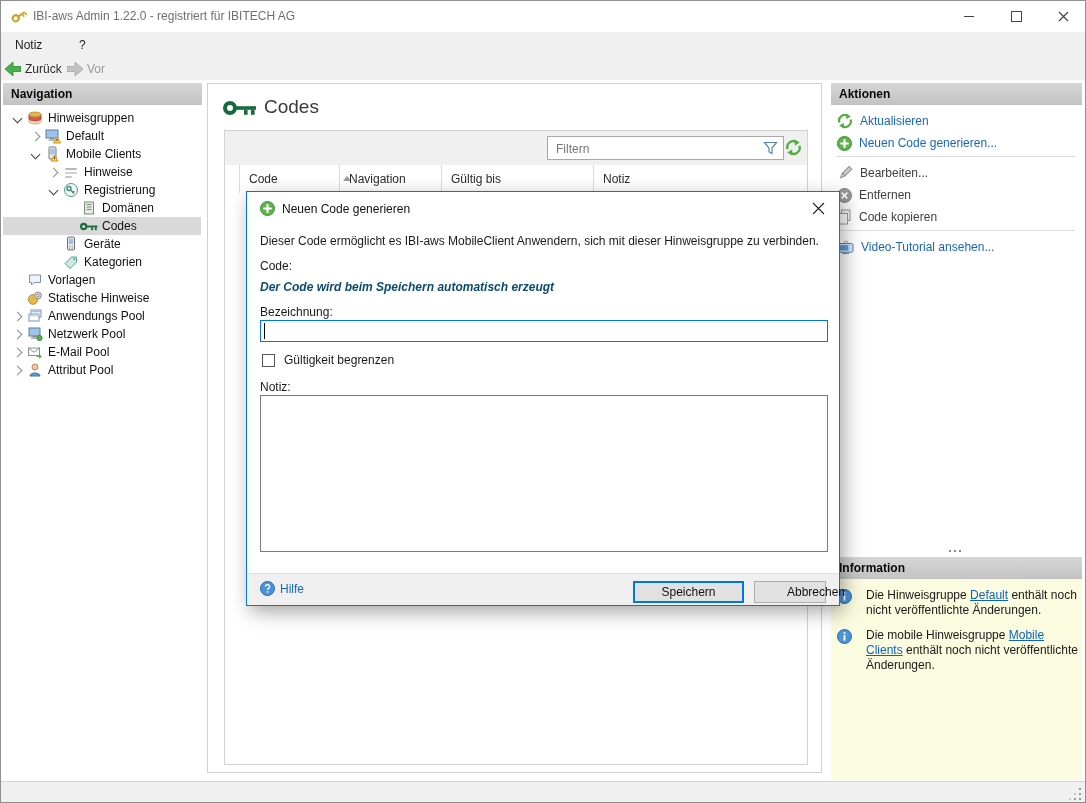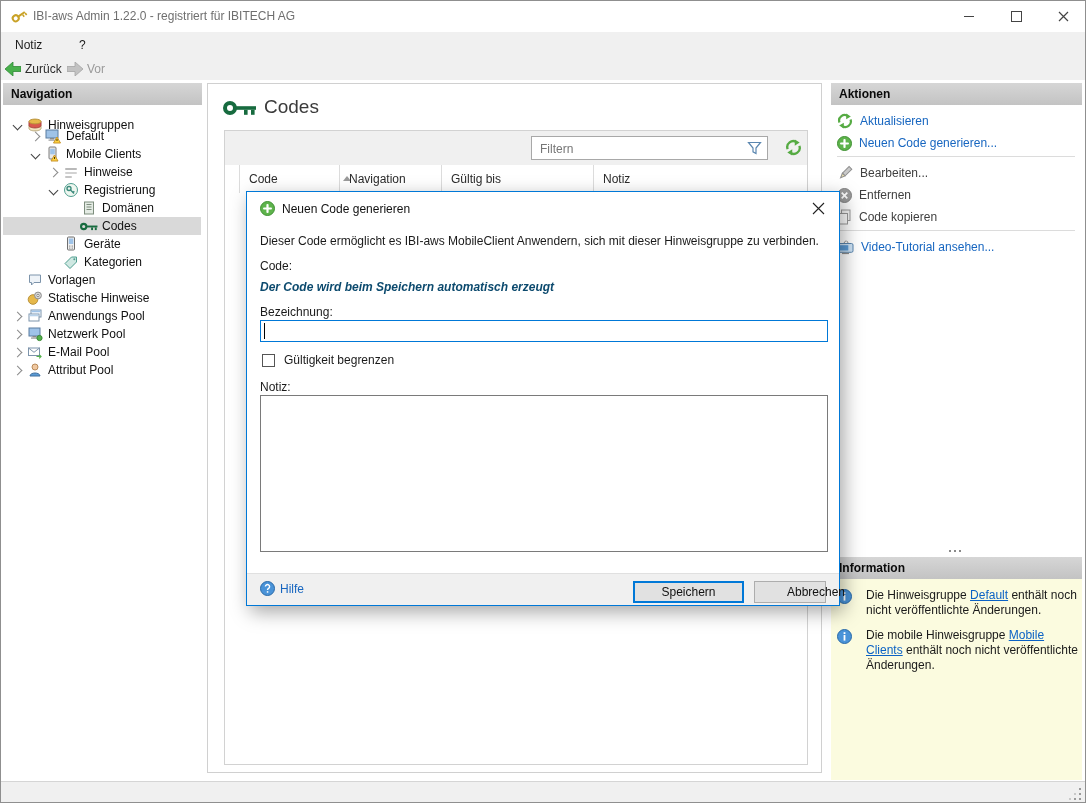--- a/index.html
+++ b/index.html
@@ -25,21 +25,21 @@
   .chev{display:inline-block;width:6px;height:6px;border-right:1.4px solid #8a8a8a;border-bottom:1.4px solid #8a8a8a;}
   .chev.right{transform:rotate(-45deg);}
   .chev.down{transform:rotate(45deg);border-color:#404040;}
   .ticon{display:inline-flex;width:20px;justify-content:center;flex:0 0 20px;}
   .tlabel{padding-left:3px;white-space:nowrap;color:#111;}
   
   .mainpanel{position:absolute;left:206px;top:82px;width:615px;height:690px;border:1px solid #d0d0d0;background:#fff;box-sizing:border-box;}
   .pagetitle{position:absolute;left:56px;top:12px;font-size:19px;color:#3a3a3a;}
   .tablebox{position:absolute;left:16px;top:46px;width:584px;height:635px;border:1px solid #d2d2d2;box-sizing:border-box;background:#fff;}
   .filterbar{position:absolute;left:0;top:0;width:100%;height:34px;background:#f0f0f0;}
-  .filterwrap{position:absolute;left:306px;top:5px;width:237px;height:24px;background:#fff;border:1px solid #a8a8a8;box-sizing:border-box;}
+  .filterwrap{position:absolute;left:322px;top:5px;width:237px;height:24px;background:#fff;border:1px solid #a8a8a8;box-sizing:border-box;}
   .filterwrap input{position:absolute;left:6px;top:2px;width:195px;height:17px;border:none;outline:none;font:12px "Liberation Sans",sans-serif;color:#333;}
   .filterwrap input::placeholder{color:#767676;}
   .funnel{position:absolute;right:5px;top:4px;}
   .refreshbtn{position:absolute;left:560px;top:8px;width:18px;height:18px;}
   .thead{position:absolute;left:0;top:34px;width:100%;height:28px;background:#fff;border-bottom:1px solid #e4e4e4;}
   .th{position:absolute;top:0;height:28px;line-height:28px;padding-left:9px;color:#2b2b2b;box-sizing:border-box;border-right:1px solid #dcdcdc;}
   .sortarrow{position:absolute;left:103px;top:11px;width:0;height:0;border-left:4px solid transparent;border-right:4px solid transparent;border-bottom:5px solid #9a9a9a;}
   
   .action-row{position:absolute;left:836px;width:244px;height:20px;display:flex;align-items:center;gap:7px;}
   .action-label.link{color:#1766c0;}
@@ -113,21 +113,21 @@
     <span class="toolbtn disabled" style="left:66px;">
       <svg width="16" height="14" viewBox="0 0 16 14">
           <path d="M8 0 L16 7 L8 14 L8 9.5 L0 9.5 L0 4.5 L8 4.5 Z" fill="#c2c2c2" stroke="#a5a5a5" stroke-width="0.8"></path>
         </svg>
       <span>Vor</span>
     </span>
   </div>
 
   <div class="phead" style="left:2px;top:82px;width:199px;">Navigation</div>
 
-  <div class="tree-row" style="top:115px;align-items:center;">
+  <div class="tree-row" style="top:108px;align-items:center;">
     <span class="chevslot" style="margin-left:6px;"><i class="chev down"></i></span>
     <span class="ticon">
         <svg width="16" height="16" viewBox="0 0 16 16">
           <path d="M2 8.5v3c0 1.3 2.7 2.4 6 2.4s6-1.1 6-2.4v-3" fill="#f1e3c0" stroke="#b9a87a"></path>
           <path d="M2 4.5v4c0 1.3 2.7 2.4 6 2.4s6-1.1 6-2.4v-4" fill="#d9574e" stroke="#a8433c"></path>
           <ellipse cx="8" cy="4.5" rx="6" ry="2.4" fill="#e6b84a" stroke="#b9923a"></ellipse>
         </svg>
       </span>
     <span class="tlabel">Hinweisgruppen</span>
   </div>

